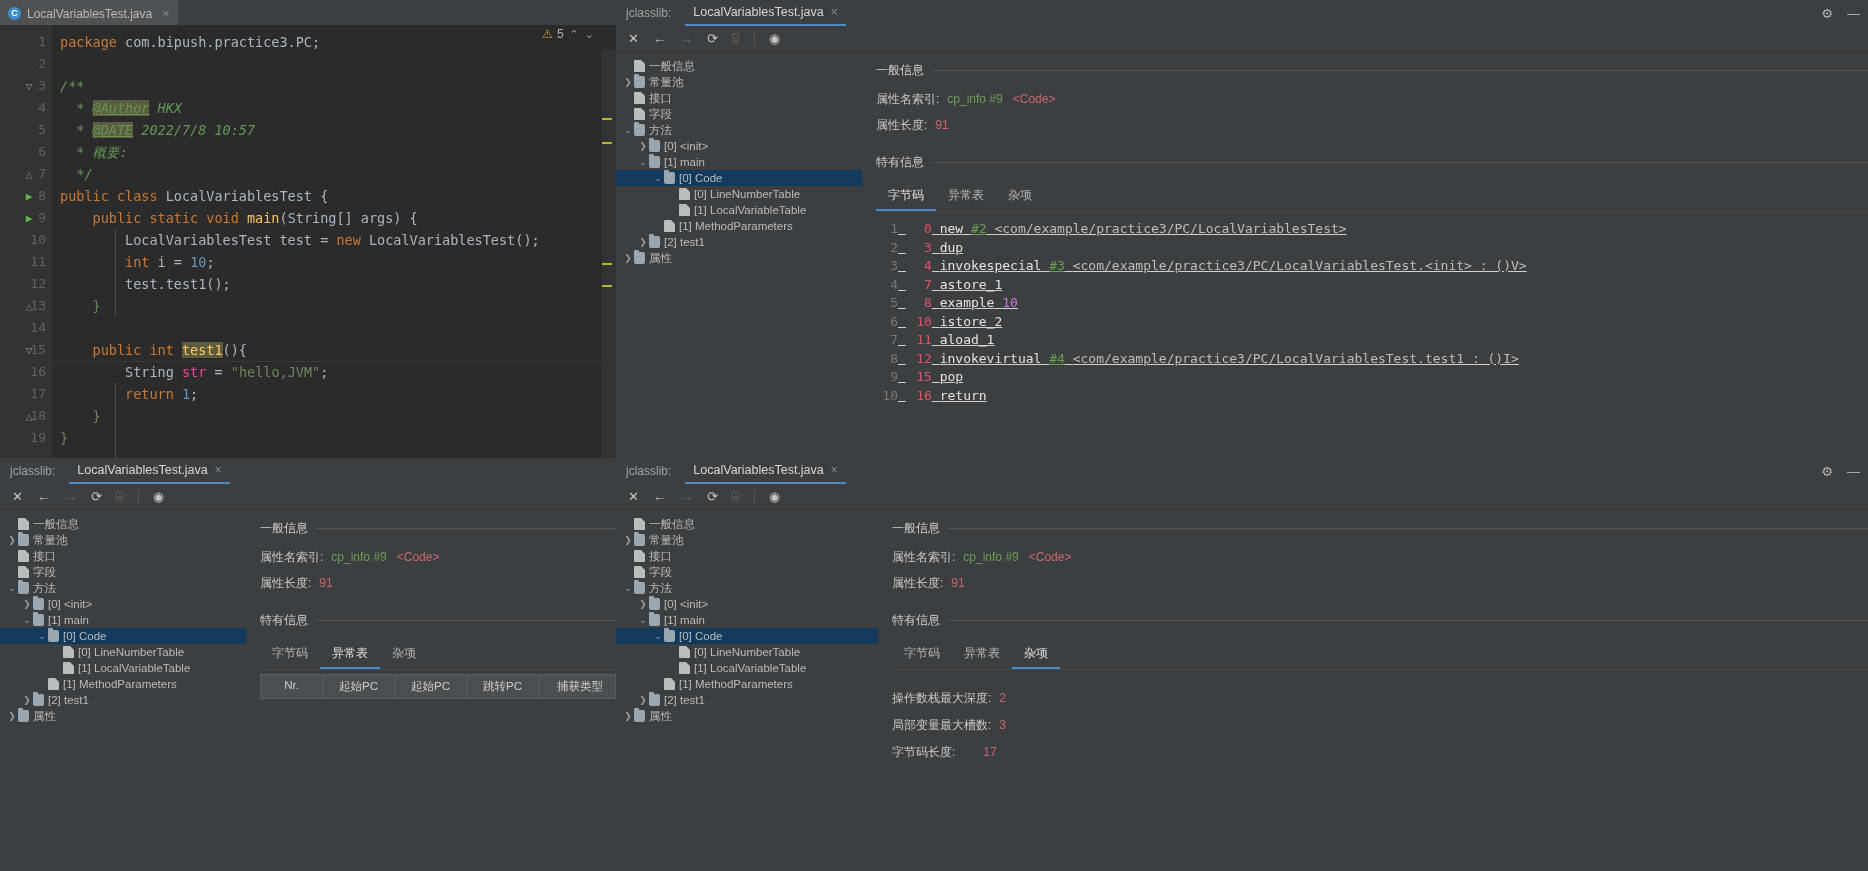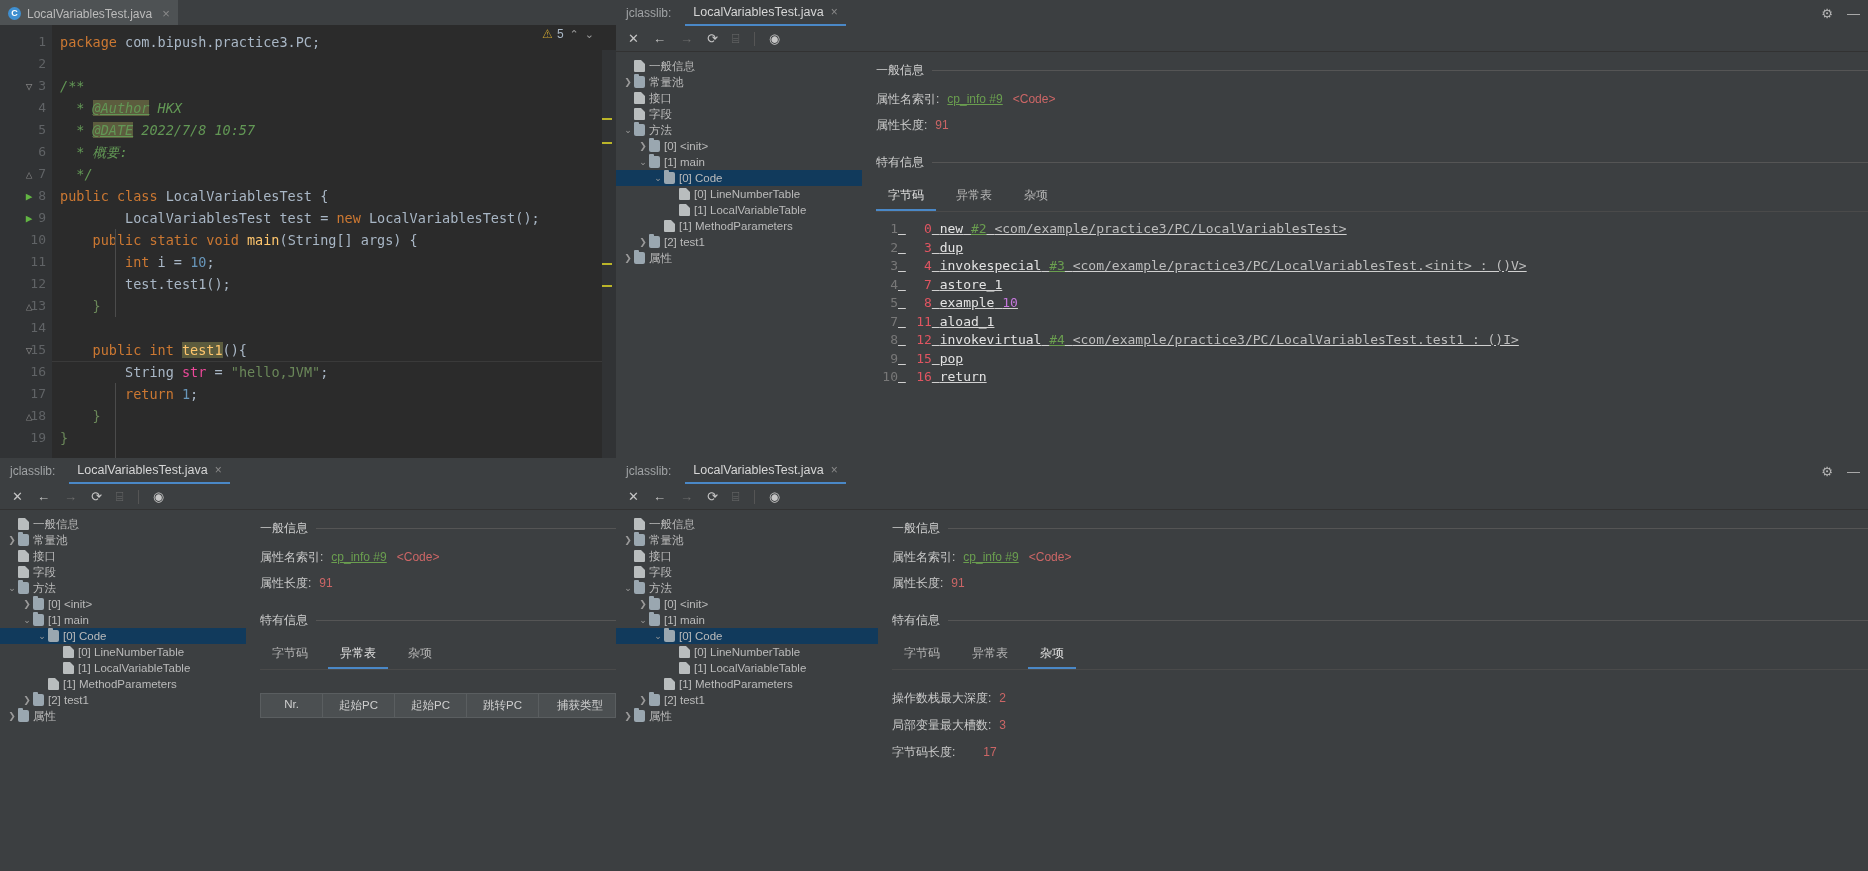--- a/index.html
+++ b/index.html
@@ -109,44 +109,44 @@
     background:#9aa7b0; border-radius:1px 1px 0 0;
   }
 
   .jc-detail { flex:1; background:#3c3f41; padding:10px 0 0 14px; min-width:0; overflow:hidden; }
   .sec-head { display:flex; align-items:center; gap:8px; margin-bottom:12px; }
   .sec-head .t { color:#d0d0d0; font-size:12px; white-space:nowrap; }
   .sec-head .rule { flex:1; height:1px; background:#555; }
   .kvrow { display:flex; align-items:baseline; font-size:12px; margin-bottom:9px;text-align:right; }
   .kvrow .k { color:#c8c8c8; }
   .kvrow .v { margin-left:8px; }
-  .lnk { color:#6a9e4f; text-decoration:underline; }
+  .lnk { color:#6a9e4f; }
   .code-ref { color:#cc6666; margin-left:10px; }
   .redv { color:#cc6666; }
 
-  .tabrow { display:flex; align-items:center; gap:8px; margin-top:4px; }
+  .tabrow { display:flex; align-items:center; gap:0; margin-top:4px; }
   .ztab {
     padding:4px 12px 5px 12px; font-size:12px; color:#b5b5b5; border-bottom:2px solid transparent;
   }
   .ztab.active { color:#e0e0e0; border-bottom:2px solid #4a88c7; }
   .tabline { height:1px; background:#4a4a4a; }
 
   .bc-list {
     margin-top:8px; font-family:"DejaVu Sans Mono","Liberation Mono",monospace;
     font-size:13px; color:#d0d0d0;
   }
   .bc-row { height:18.5px; line-height:18.5px; white-space:pre;text-decoration:underline; }
   .bc-n { color:#787878; display:inline-block; width:22px; text-align:right; }
   .bc-off { color:#e05561; display:inline-block; width:26px; text-align:right; }
   .bc-op { color:#e3e3e3; }
   .bc-cp { color:#6a9e4f; text-decoration:underline; }
   .bc-arg { color:#c678dd; }
   .bc-sig { color:#bdbdbd; }
 
-  .exc-table { margin-top:23px; }
+  .exc-table { margin-top:4px; }
   .exc-head { display:flex; background:#4b4f51; border:1px solid #5a5e60; font-size:11.5px; color:#cfcfcf; }
   .exc-head div { padding:4px 0; text-align:center; border-right:1px solid #5a5e60; }
   .exc-head div:last-child { border-right:none; }
 
   .misc { margin-top:20px; }
   .misc .kvrow { margin-bottom:10px; }
   .misc .k { color:#c8c8c8; }
 
   
   #jc-tr { left:616px; top:0;   width:1252px; height:458px; }
@@ -201,22 +201,22 @@
         <div class="indent-guide" style="left:63px; top:358px; height:88px;"></div>
         <div class="sep-line" style="top:336px;"></div>
       <div class="cline"><span class="kw">package</span> <span class="ident">com.bipush.practice3.PC</span><span class="br">;</span></div>
           <div class="cline">&nbsp;</div>
           <div class="cline"><span class="doc">/**</span></div>
           <div class="cline">  <span class="doc">* </span><span class="tagh">@Author</span><span class="doc"> HKX</span></div>
           <div class="cline">  <span class="doc">* </span><span class="tagh">@DATE</span><span class="doc"> 2022/7/8 10:57</span></div>
           <div class="cline">  <span class="doc">* 概要:</span></div>
           <div class="cline">  <span class="doc">*/</span></div>
           <div class="cline"><span class="kw">public class</span> <span class="cls">LocalVariablesTest</span> <span class="br">{</span></div>
+          <div class="cline">    <span class="kw">public static void</span> <span class="fn">main</span><span class="br">(</span><span class="cls">String</span><span class="br">[] </span><span class="ident">args</span><span class="br">) {</span></div>
           <div class="cline">        <span class="cls">LocalVariablesTest</span> <span class="ident">test</span> <span class="br">=</span> <span class="kw">new</span> <span class="cls">LocalVariablesTest</span><span class="br">();</span></div>
-          <div class="cline">    <span class="kw">public static void</span> <span class="fn">main</span><span class="br">(</span><span class="cls">String</span><span class="br">[] </span><span class="ident">args</span><span class="br">) {</span></div>
           <div class="cline">        <span class="kw">int</span> <span class="ident">i</span> <span class="br">=</span> <span class="num">10</span><span class="br">;</span></div>
           <div class="cline">        <span class="ident">test</span><span class="br">.</span><span class="ident">test1</span><span class="br">();</span></div>
           <div class="cline">    <span class="br" style="color:#6a8759">}</span></div>
           <div class="cline">&nbsp;</div>
           <div class="cline">    <span class="kw">public int</span> <span class="fn hl">test1</span><span class="br">(){</span></div>
           <div class="cline">        <span class="cls">String</span> <span class="ident" style="color:#ec4899">str</span> <span class="br">=</span> <span class="str">"hello,JVM"</span><span class="br">;</span></div>
           <div class="cline">        <span class="kw">return</span> <span class="num">1</span><span class="br">;</span></div>
           <div class="cline">    <span class="br" style="color:#6a8759">}</span></div>
           <div class="cline"><span class="br" style="color:#6a8759">}</span></div>
         </div>
@@ -341,20 +341,21 @@
             <div class="ztab">异常表</div>
             <div class="ztab">杂项</div>
           </div>
         <div class="tabline"></div>
         <div class="bc-list">
             <div class="bc-row"><span class="bc-n">1</span> <span class="bc-off">0</span> <span class="bc-op">new</span> <span class="bc-cp">#2</span> <span class="bc-sig">&lt;com/example/practice3/PC/LocalVariablesTest&gt;</span></div>
             <div class="bc-row"><span class="bc-n">2</span> <span class="bc-off">3</span> <span class="bc-op">dup</span></div>
             <div class="bc-row"><span class="bc-n">3</span> <span class="bc-off">4</span> <span class="bc-op">invokespecial</span> <span class="bc-cp">#3</span> <span class="bc-sig">&lt;com/example/practice3/PC/LocalVariablesTest.&lt;init&gt; : ()V&gt;</span></div>
             <div class="bc-row"><span class="bc-n">4</span> <span class="bc-off">7</span> <span class="bc-op">astore_1</span></div>
             <div class="bc-row"><span class="bc-n">5</span> <span class="bc-off">8</span> <span class="bc-op">example</span> <span class="bc-arg">10</span></div>
+            <div class="bc-row"><span class="bc-n">6</span> <span class="bc-off">10</span> <span class="bc-op">istore_2</span></div>
             <div class="bc-row"><span class="bc-n">7</span> <span class="bc-off">11</span> <span class="bc-op">aload_1</span></div>
             <div class="bc-row"><span class="bc-n">8</span> <span class="bc-off">12</span> <span class="bc-op">invokevirtual</span> <span class="bc-cp">#4</span> <span class="bc-sig">&lt;com/example/practice3/PC/LocalVariablesTest.test1 : ()I&gt;</span></div>
             <div class="bc-row"><span class="bc-n">9</span> <span class="bc-off">15</span> <span class="bc-op">pop</span></div>
             <div class="bc-row"><span class="bc-n">10</span> <span class="bc-off">16</span> <span class="bc-op">return</span></div>
           </div>
       </div>
     </div>
   </div>
 
   <div class="quad jc" id="jc-bl">

